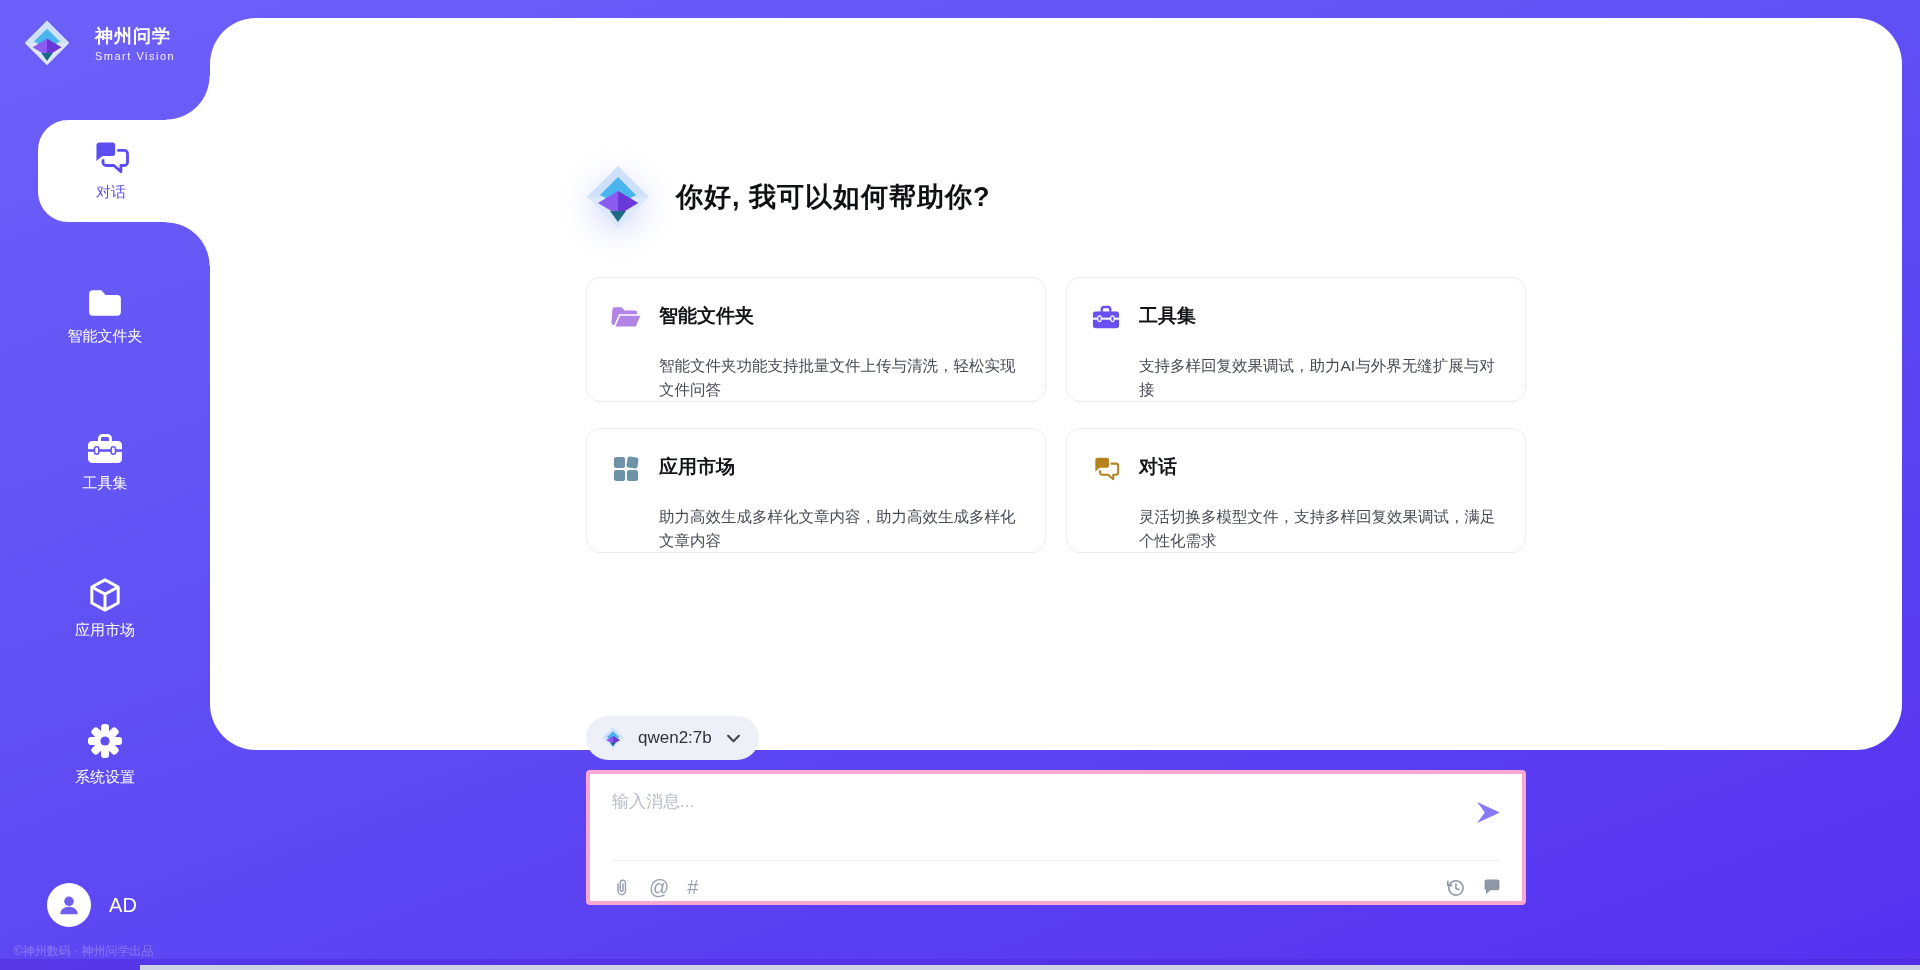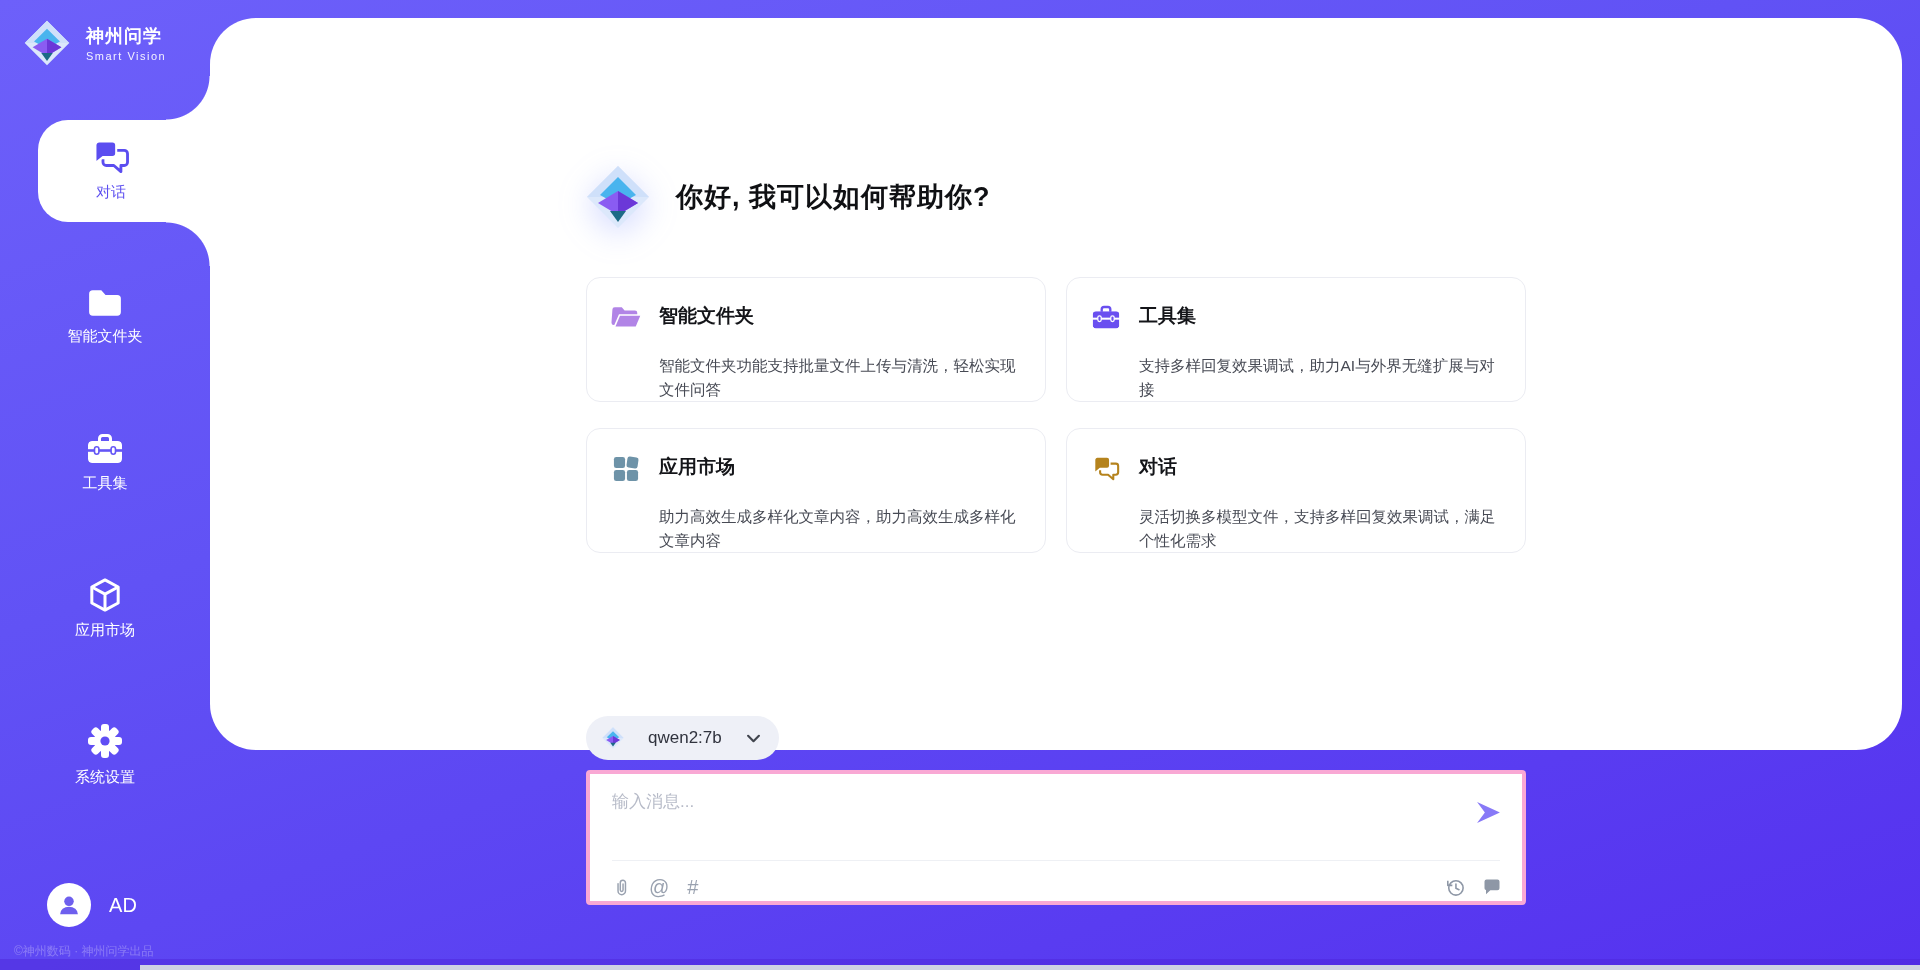--- a/index.html
+++ b/index.html
@@ -6,21 +6,21 @@
   html,body { width:1920px; height:970px; overflow:hidden; }
   body {
     font-family:"Liberation Sans","DejaVu Sans",sans-serif;
     background:linear-gradient(160deg,#6d60fa 0%,#6152f5 38%,#5531ef 100%);
     position:relative;
   }
 
   
   .sidebar { position:absolute; left:0; top:0; width:210px; height:970px;
              display:flex; flex-direction:column; z-index:2; }
-  .logo-row { display:flex; align-items:center; gap:16px; padding:20px 0 0 24px; }
+  .logo-row { display:flex; align-items:center; gap:25px; padding:20px 0 0 24px; }
   .logo-text .cn { color:#fff; font-size:18px; font-weight:700; letter-spacing:1px; }
   .logo-text .en { color:rgba(255,255,255,.92); font-size:11px; letter-spacing:1.5px; margin-top:2px;text-align:center; }
 
   .nav { margin-top:54px; display:flex; flex-direction:column; }
   .nav-item { position:relative; width:210px; height:102px; margin-bottom:44px;
               display:flex; flex-direction:column; align-items:center; justify-content:center;
               gap:9px; color:#fff; cursor:pointer; }
   .nav-item .nav-label { font-size:15px; color:#fff; }
   .nav-item.active { width:172px; margin-left:38px; background:#fff;
                      border-radius:30px 0 0 30px; padding-right:26px; }
@@ -48,21 +48,21 @@
 
   .cards { position:absolute; top:259px; left:0; width:100%;
            display:grid; grid-template-columns:1fr 1fr; column-gap:20px; row-gap:26px; }
   .card { height:125px; border:1px solid #ebecf2; border-radius:14px; background:#fff;
           padding:25px 16px 0 24px; display:flex; gap:18px; cursor:pointer; }
   .card-icon { flex:0 0 30px; margin-top:2px; }
   .card-title { font-size:19px; font-weight:700; color:#141519; }
   .card-desc { margin-top:25px; font-size:15.5px; line-height:1.55; color:#474a54; max-width:374px; }
 
   .model-pill { position:absolute; top:698px; left:0; height:44px; border-radius:22px;
-                background:#eef0f7; display:flex; align-items:center; gap:24px;
+                background:#eef0f7; display:flex; align-items:center; gap:14px;
                 padding:0 18px 0 16px; cursor:pointer; }
   .model-name { font-size:17px; color:#30333e; }
 
   .composer { position:absolute; top:752px; left:0; width:100%; height:135px;
               border:4px solid #f9a8d4; border-radius:4px; background:#fff; }
   .composer-input { position:absolute; top:18px; left:22px; width:820px; border:none; outline:none;
                     font-size:17px; color:#333; font-family:inherit; background:transparent; }
   .composer-input::placeholder { color:#b7bbc8; }
   .send-btn { position:absolute; top:26px; right:20px; width:28px; height:26px;
               border:none; background:transparent; cursor:pointer; }

